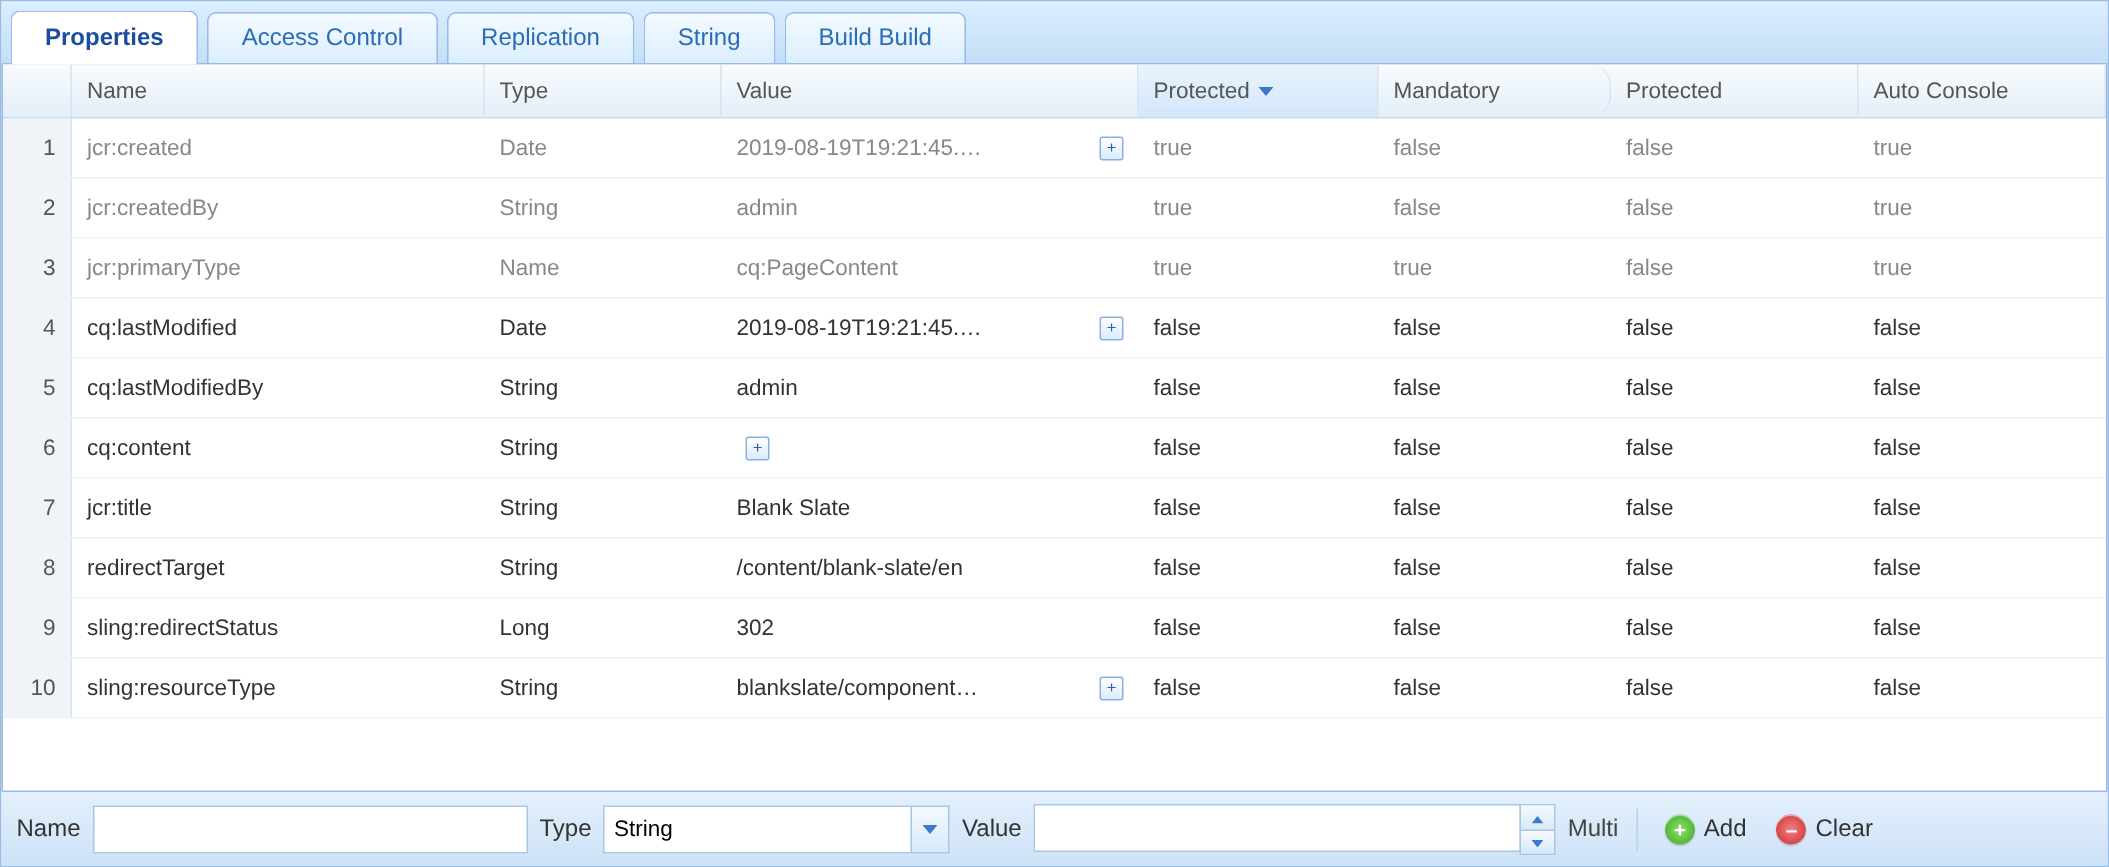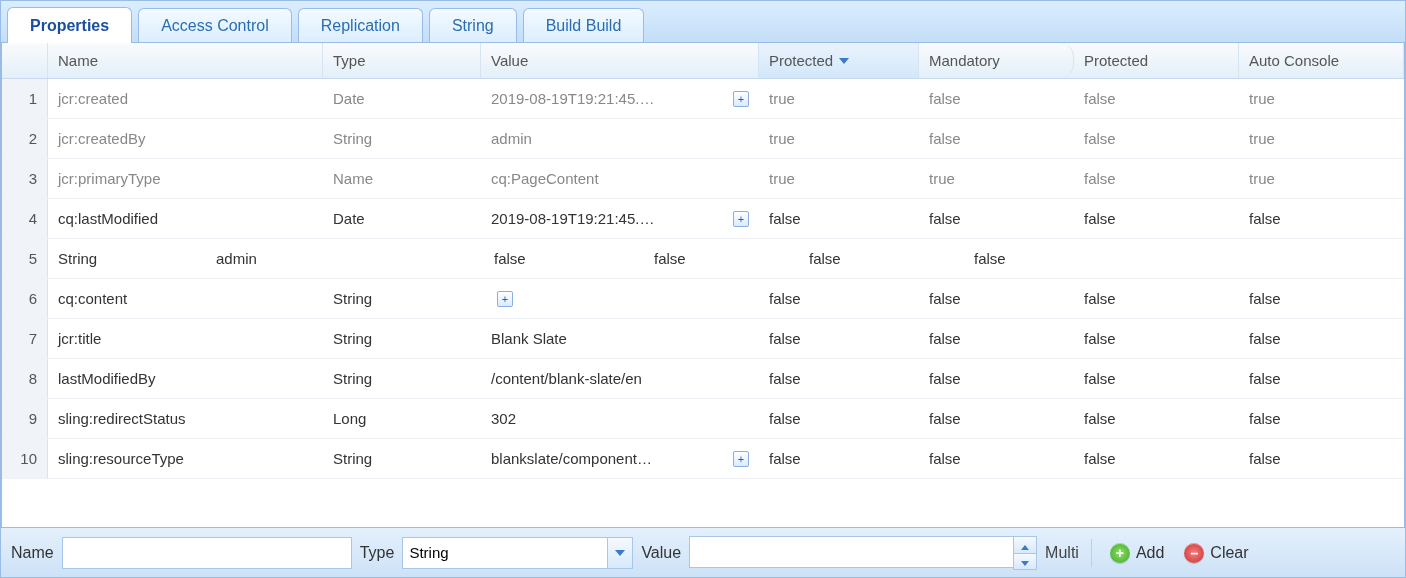--- a/index.html
+++ b/index.html
@@ -316,20 +316,21 @@
             <span class="value-text">2019-08-19T19:21:45.…</span>
             <div class="expand-btn">+</div>
           </div>
           <div class="col col-protected">false</div>
           <div class="col col-mandatory">false</div>
           <div class="col col-multiple">false</div>
           <div class="col col-autocreated">false</div>
         </div>
         <div class="grid-row">
           <div class="col col-rownum">5</div>
+          <div class="col col-name">cq:lastModifiedBy</div>
           <div class="col col-type">String</div>
           <div class="col col-value">
             <span class="value-text">admin</span>
           </div>
           <div class="col col-protected">false</div>
           <div class="col col-mandatory">false</div>
           <div class="col col-multiple">false</div>
           <div class="col col-autocreated">false</div>
         </div>
         <div class="grid-row">
@@ -351,21 +352,21 @@
           <div class="col col-value">
             <span class="value-text">Blank Slate</span>
           </div>
           <div class="col col-protected">false</div>
           <div class="col col-mandatory">false</div>
           <div class="col col-multiple">false</div>
           <div class="col col-autocreated">false</div>
         </div>
         <div class="grid-row">
           <div class="col col-rownum">8</div>
-          <div class="col col-name">lastModifiedBy</div>
+          <div class="col col-name">redirectTarget</div>
           <div class="col col-type">String</div>
           <div class="col col-value">
             <span class="value-text">/content/blank-slate/en</span>
           </div>
           <div class="col col-protected">false</div>
           <div class="col col-mandatory">false</div>
           <div class="col col-multiple">false</div>
           <div class="col col-autocreated">false</div>
         </div>
         <div class="grid-row">

